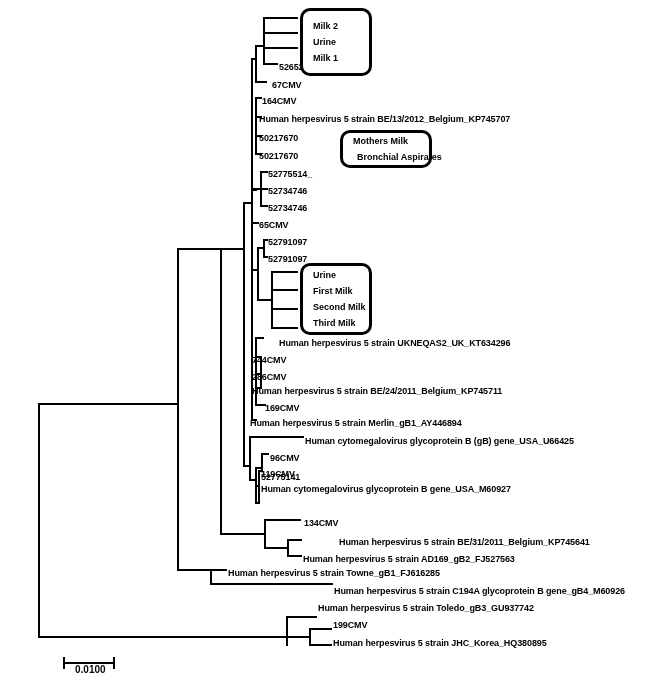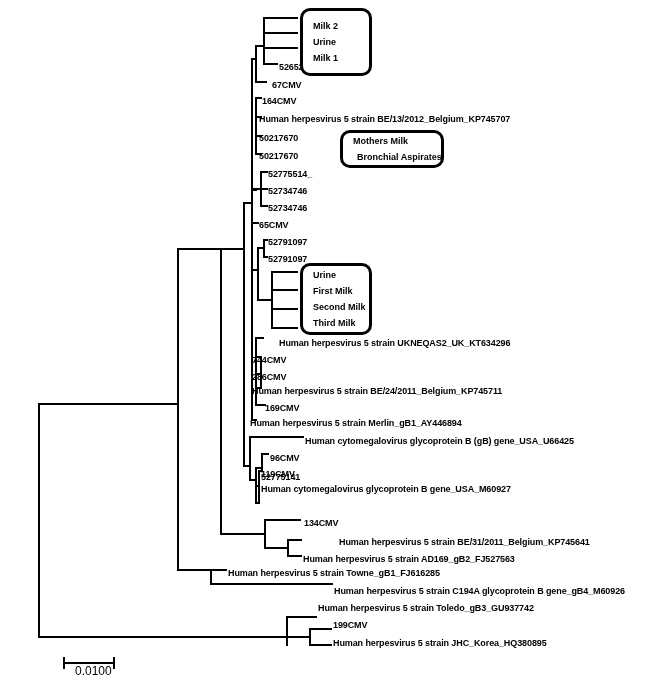--- a/index.html
+++ b/index.html
@@ -49,22 +49,22 @@
     font-family: "Liberation Sans", sans-serif;
     font-size: 9px;
     font-weight: bold;
     color: #000000;
     white-space: nowrap;
     padding: 0 0 0 10px;
   }
   #scalebar-label {
     position: absolute;
     font-family: "Liberation Sans", sans-serif;
-    font-size: 12px;
-    font-weight: normal;
+    font-size: 10px;
+    font-weight: bold;
     color: #000000;
     white-space: nowrap;
   }
 </style>
 </head>
 <body>
 
 <div id="figure">
 
   <svg id="tree-svg" viewBox="0 0 669 691" xmlns="http://www.w3.org/2000/svg">
@@ -220,21 +220,21 @@
   <div class="taxon-label" style="left:318px; top:603px;">Human herpesvirus 5 strain Toledo_gB3_GU937742</div>
   <div class="taxon-label" style="left:333px; top:620px;">199CMV</div>
   <div class="taxon-label" style="left:333px; top:638px;">Human herpesvirus 5 strain JHC_Korea_HQ380895</div>
 
   <div class="callout-box" style="left:300px; top:8px; width:72px; height:68px;">
     <div class="callout-item">Milk 2</div>
     <div class="callout-item" style="margin-top:6px;">Urine</div>
     <div class="callout-item" style="margin-top:6px;">Milk 1</div>
   </div>
 
-  <div class="callout-box" style="left:340px; top:130px; width:104px; height:38px;">
+  <div class="callout-box" style="left:340px; top:130px; width:92px; height:38px;">
     <div class="callout-item">Mothers Milk</div>
     <div class="callout-item" style="margin-top:6px; padding-left:14px;">Bronchial Aspirates</div>
   </div>
 
   <div class="callout-box" style="left:300px; top:263px; width:72px; height:72px;">
     <div class="callout-item">Urine</div>
     <div class="callout-item" style="margin-top:6px;">First Milk</div>
     <div class="callout-item" style="margin-top:6px;">Second Milk</div>
     <div class="callout-item" style="margin-top:6px;">Third Milk</div>
   </div>

